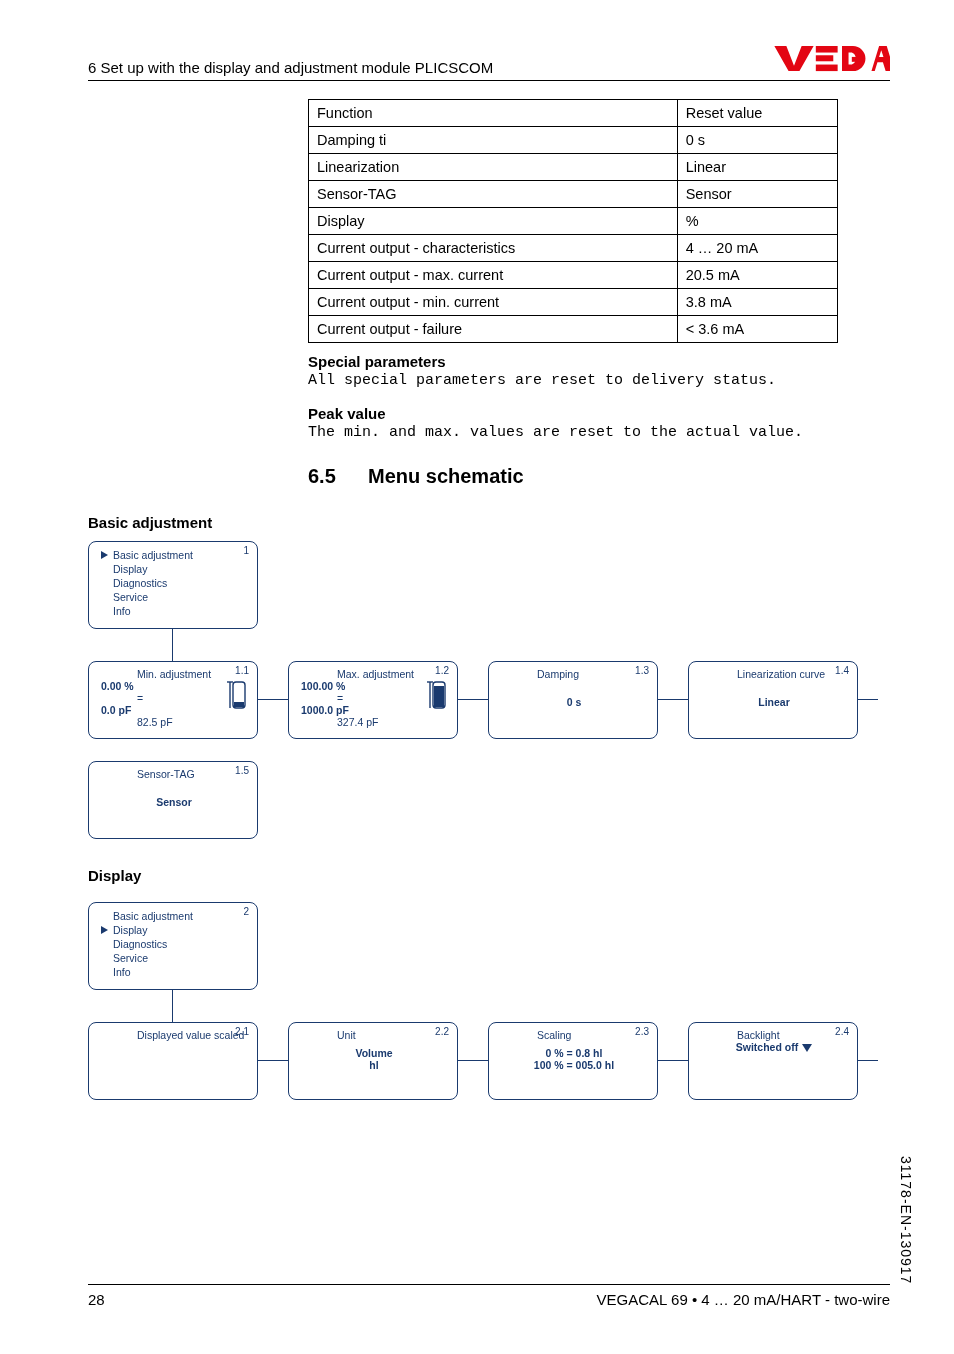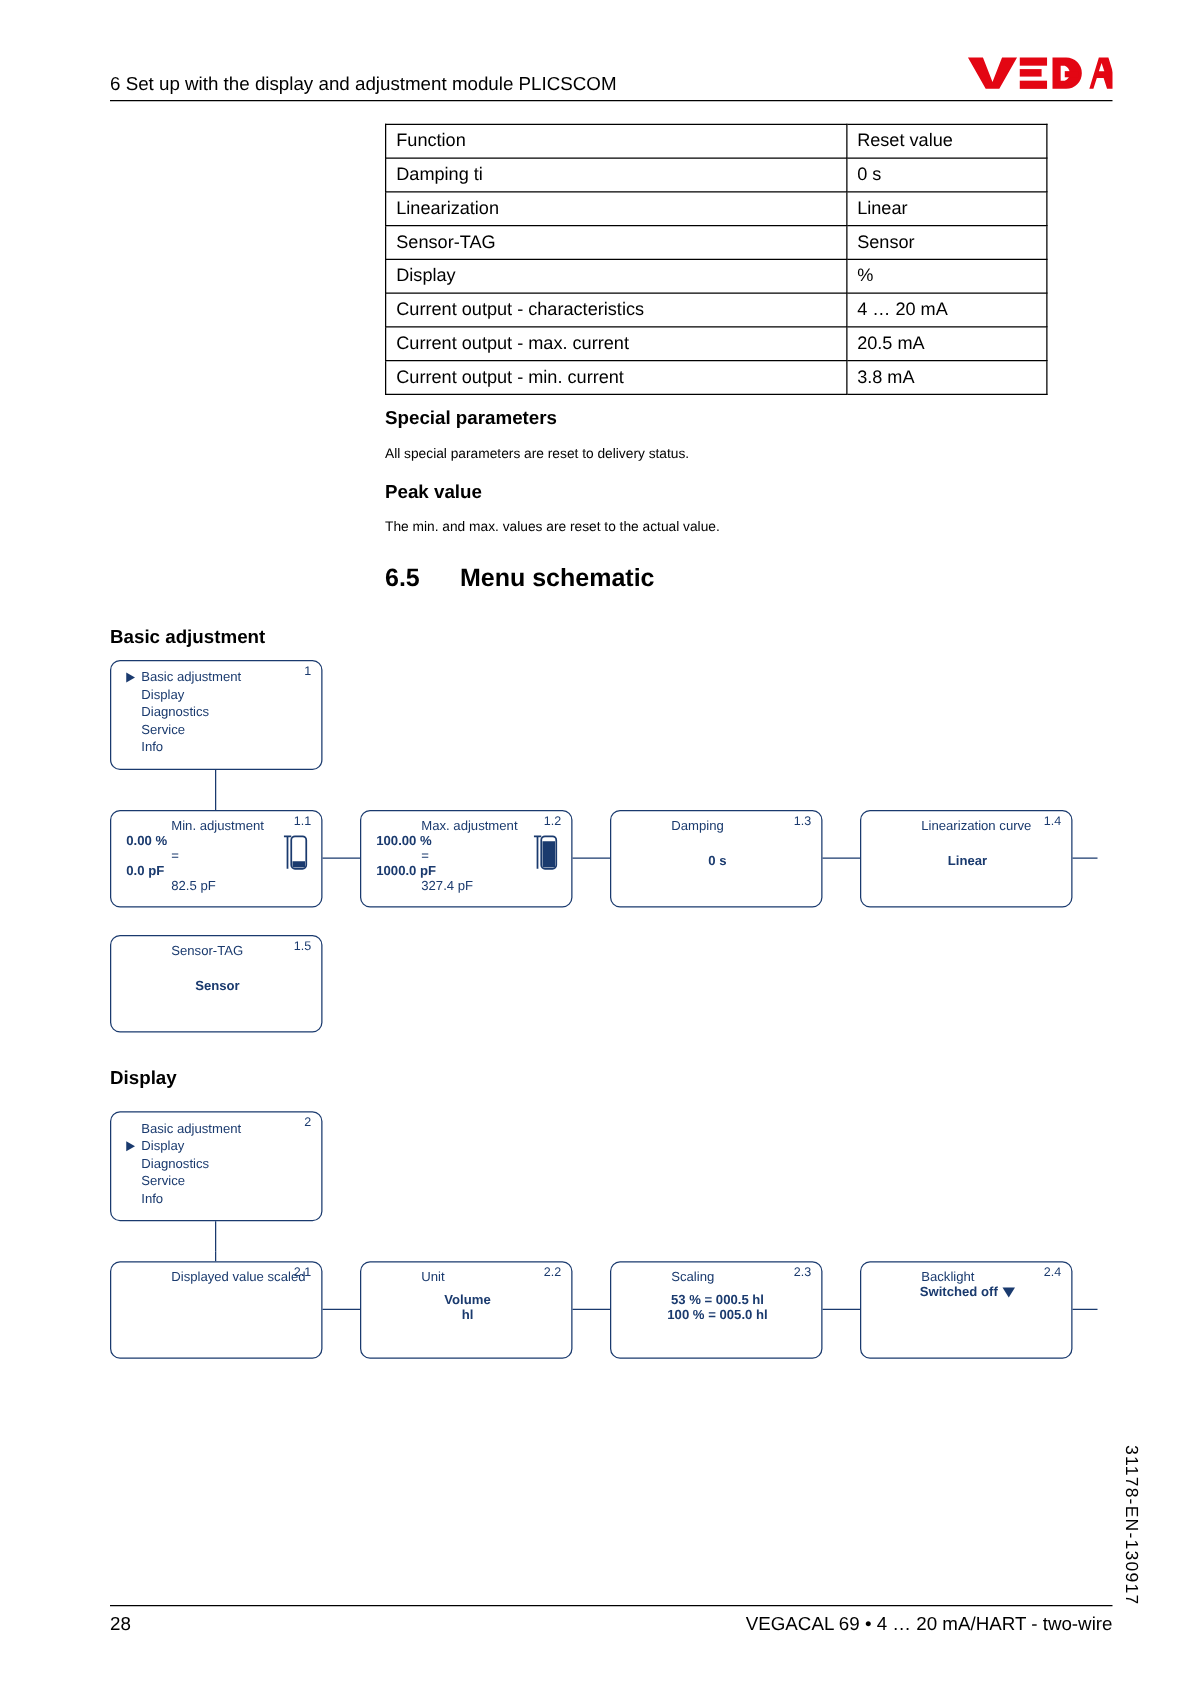--- a/index.html
+++ b/index.html
@@ -14,21 +14,21 @@
 
   .content-indent { margin-left: 220px; }
 
   table.reset-table { border-collapse: collapse; width: 530px; margin-bottom: 10px; }
   table.reset-table th, table.reset-table td {
     border: 1px solid #000; padding: 5px 8px; font-size: 14.5px; text-align: left; font-weight: 400;
   }
   table.reset-table th { font-weight: 400; }
 
   .subhead { font-weight: 700; font-size: 15px; margin-top: 10px; }
-  .bodytext { font-size: 11px; margin-top: 14px; }
+  .bodytext { font-size: 15px; margin-top: 2px; font-family: Liberation Mono, monospace; }
 
   .chapter-head { font-size: 20px; font-weight: 700; margin-top: 24px; display: flex; gap: 24px; }
   .chapter-num { min-width: 36px; }
 
   .side-label { font-size: 15px; font-weight: 700; margin-top: 26px; margin-bottom: 10px; }
 
   
   .schematic { position: relative; width: 790px; }
   .menu-box, .param-box {
     position: absolute; border: 1px solid #1a3a6e; border-radius: 8px;
@@ -116,20 +116,24 @@
           <td>4 … 20 mA</td>
         </tr>
         <tr>
           <td>Current output - max. current</td>
           <td>20.5 mA</td>
         </tr>
         <tr>
           <td>Current output - min. current</td>
           <td>3.8 mA</td>
         </tr>
+        <tr>
+          <td>Current output - failure</td>
+          <td>&lt; 3.6 mA</td>
+        </tr>
       </tbody>
   </table>
 
   <div class="subhead">Special parameters</div>
   <div class="bodytext">All special parameters are reset to delivery status.</div>
 
   <div class="subhead" style="margin-top:16px">Peak value</div>
   <div class="bodytext">The min. and max. values are reset to the actual value.</div>
 
   <div class="chapter-head">
@@ -240,21 +244,21 @@
     <div class="box-title">Unit</div>
     <div class="box-value center-text" style="margin-top:6px">Volume</div>
     <div class="box-value center-text">hl</div>
   </div>
 
   <div class="conn" style="left:370px; top:158px; width:30px; height:1.2px;"></div>
 
   <div class="param-box" style="left:400px; top:120px;">
     <span class="box-num">2.3</span>
     <div class="box-title">Scaling</div>
-    <div class="box-value center-text" style="margin-top:6px">53 % = 000.5 hl</div>
+    <div class="box-value center-text" style="margin-top:6px">0 % = 0.8 hl</div>
     <div class="box-value center-text">100 % = 005.0 hl</div>
   </div>
 
   <div class="conn" style="left:570px; top:158px; width:30px; height:1.2px;"></div>
 
   <div class="param-box" style="left:600px; top:120px;">
     <span class="box-num">2.4</span>
     <div class="box-title">Backlight</div>
     <div class="box-value center-text" style="margin-top:0">
       <span>Switched off</span><span class="triangle-down"></span>

